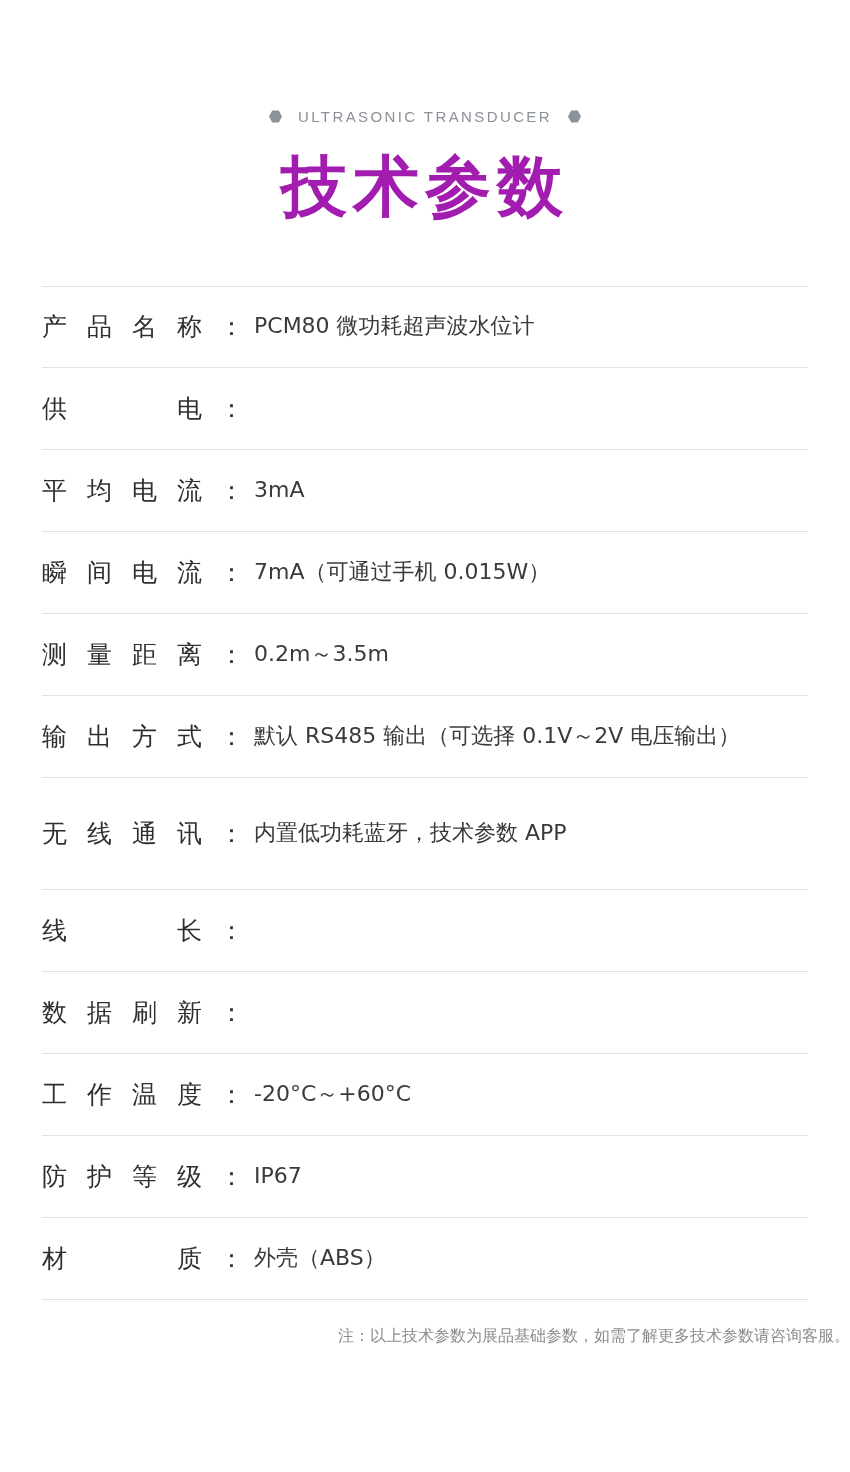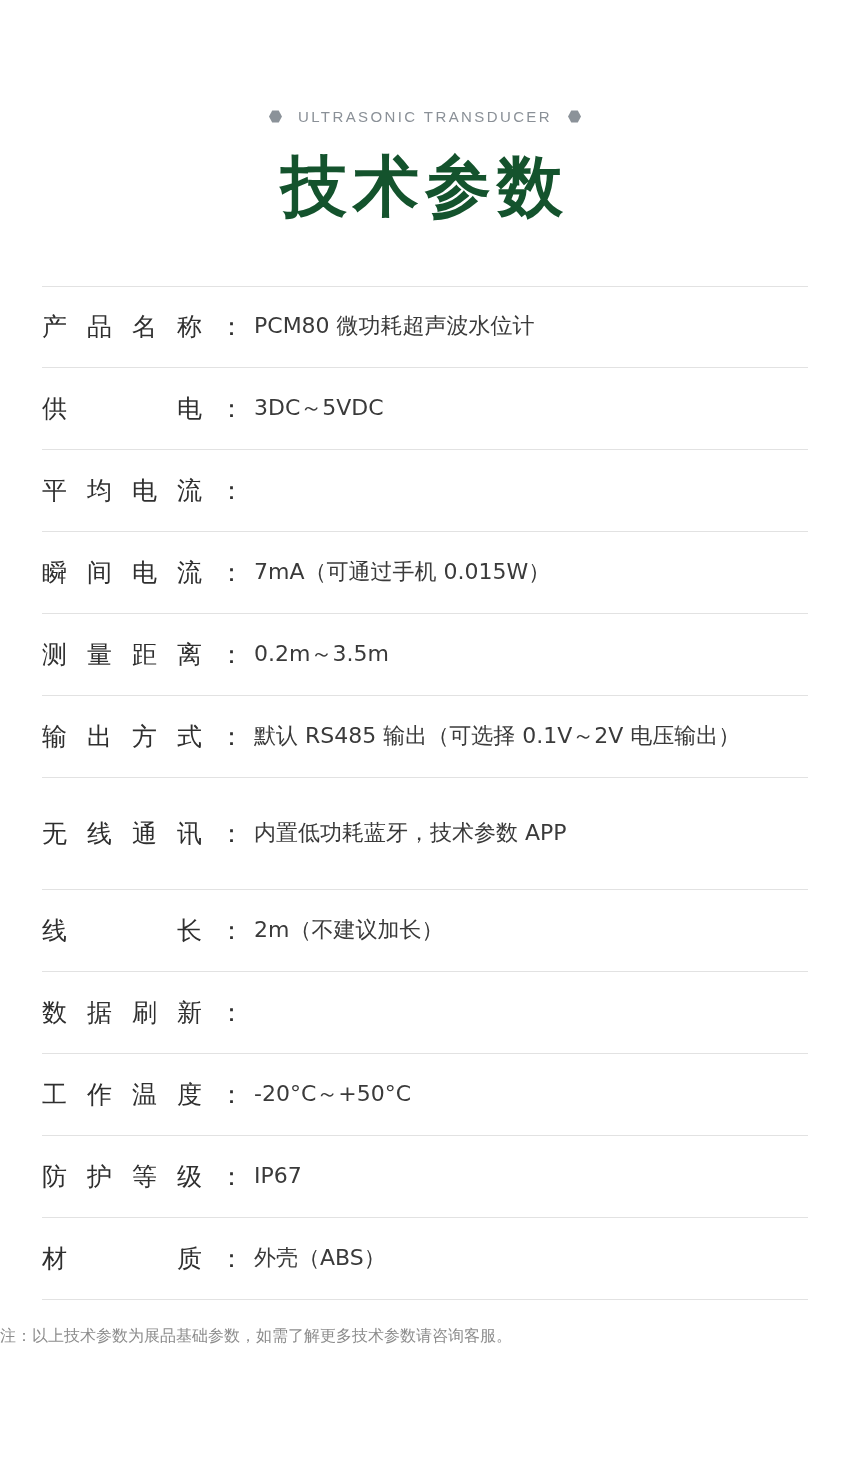--- a/index.html
+++ b/index.html
@@ -41,21 +41,21 @@
   .hex {
     width: 13px;
     height: 13px;
     background: #8b9299;
     clip-path: polygon(25% 4%, 75% 4%, 100% 50%, 75% 96%, 25% 96%, 0% 50%);
   }
   .main-title {
     margin-top: 26px;
     font-size: 66px;
     font-weight: bold;
-    color: #14532d;
+    color: #a21caf;
     letter-spacing: 6px;
     line-height: 1.1;
     font-family: "DejaVu Sans", "Liberation Sans", sans-serif;
   }
 
   
   .spec-table {
     margin: 62px auto 0 auto;
     width: 766px;
   }
@@ -99,21 +99,21 @@
   .spec-value .line {
     display: block;
   }
   .row-tall {
     min-height: 112px;
   }
 
   
   .footnote {
     margin-top: 26px;
-    text-align: left;
+    text-align: right;
     font-size: 16px;
     color: #8c8c8c;
     font-family: "DejaVu Sans", "Liberation Sans", sans-serif;
   }
 </style>
 </head>
 <body>
 
 <div class="page">
 
@@ -144,35 +144,35 @@
     </div>
 
     <div class="spec-row">
       <div class="spec-label">
         <span class="lbl-chars">
             <span>供</span>
             <span>电</span>
           </span>
           <span class="colon">：</span>
       </div>
-      <div class="spec-value">
-        <span class="line">3DC～5VDC</span>
-      </div>
     </div>
 
     <div class="spec-row">
       <div class="spec-label">
         <span class="lbl-chars">
             <span>平</span>
             <span>均</span>
             <span>电</span>
             <span>流</span>
           </span>
           <span class="colon">：</span>
       </div>
+      <div class="spec-value">
+        <span class="line">3mA</span>
+      </div>
     </div>
 
     <div class="spec-row">
       <div class="spec-label">
         <span class="lbl-chars">
             <span>瞬</span>
             <span>间</span>
             <span>电</span>
             <span>流</span>
           </span>
@@ -229,23 +229,20 @@
     </div>
 
     <div class="spec-row">
       <div class="spec-label">
         <span class="lbl-chars">
             <span>线</span>
             <span>长</span>
           </span>
           <span class="colon">：</span>
       </div>
-      <div class="spec-value">
-        <span class="line">2m（不建议加长）</span>
-      </div>
     </div>
 
     <div class="spec-row">
       <div class="spec-label">
         <span class="lbl-chars">
             <span>数</span>
             <span>据</span>
             <span>刷</span>
             <span>新</span>
           </span>
@@ -257,21 +254,21 @@
       <div class="spec-label">
         <span class="lbl-chars">
             <span>工</span>
             <span>作</span>
             <span>温</span>
             <span>度</span>
           </span>
           <span class="colon">：</span>
       </div>
       <div class="spec-value">
-        <span class="line">-20°C～+50°C</span>
+        <span class="line">-20°C～+60°C</span>
       </div>
     </div>
 
     <div class="spec-row">
       <div class="spec-label">
         <span class="lbl-chars">
             <span>防</span>
             <span>护</span>
             <span>等</span>
             <span>级</span>

